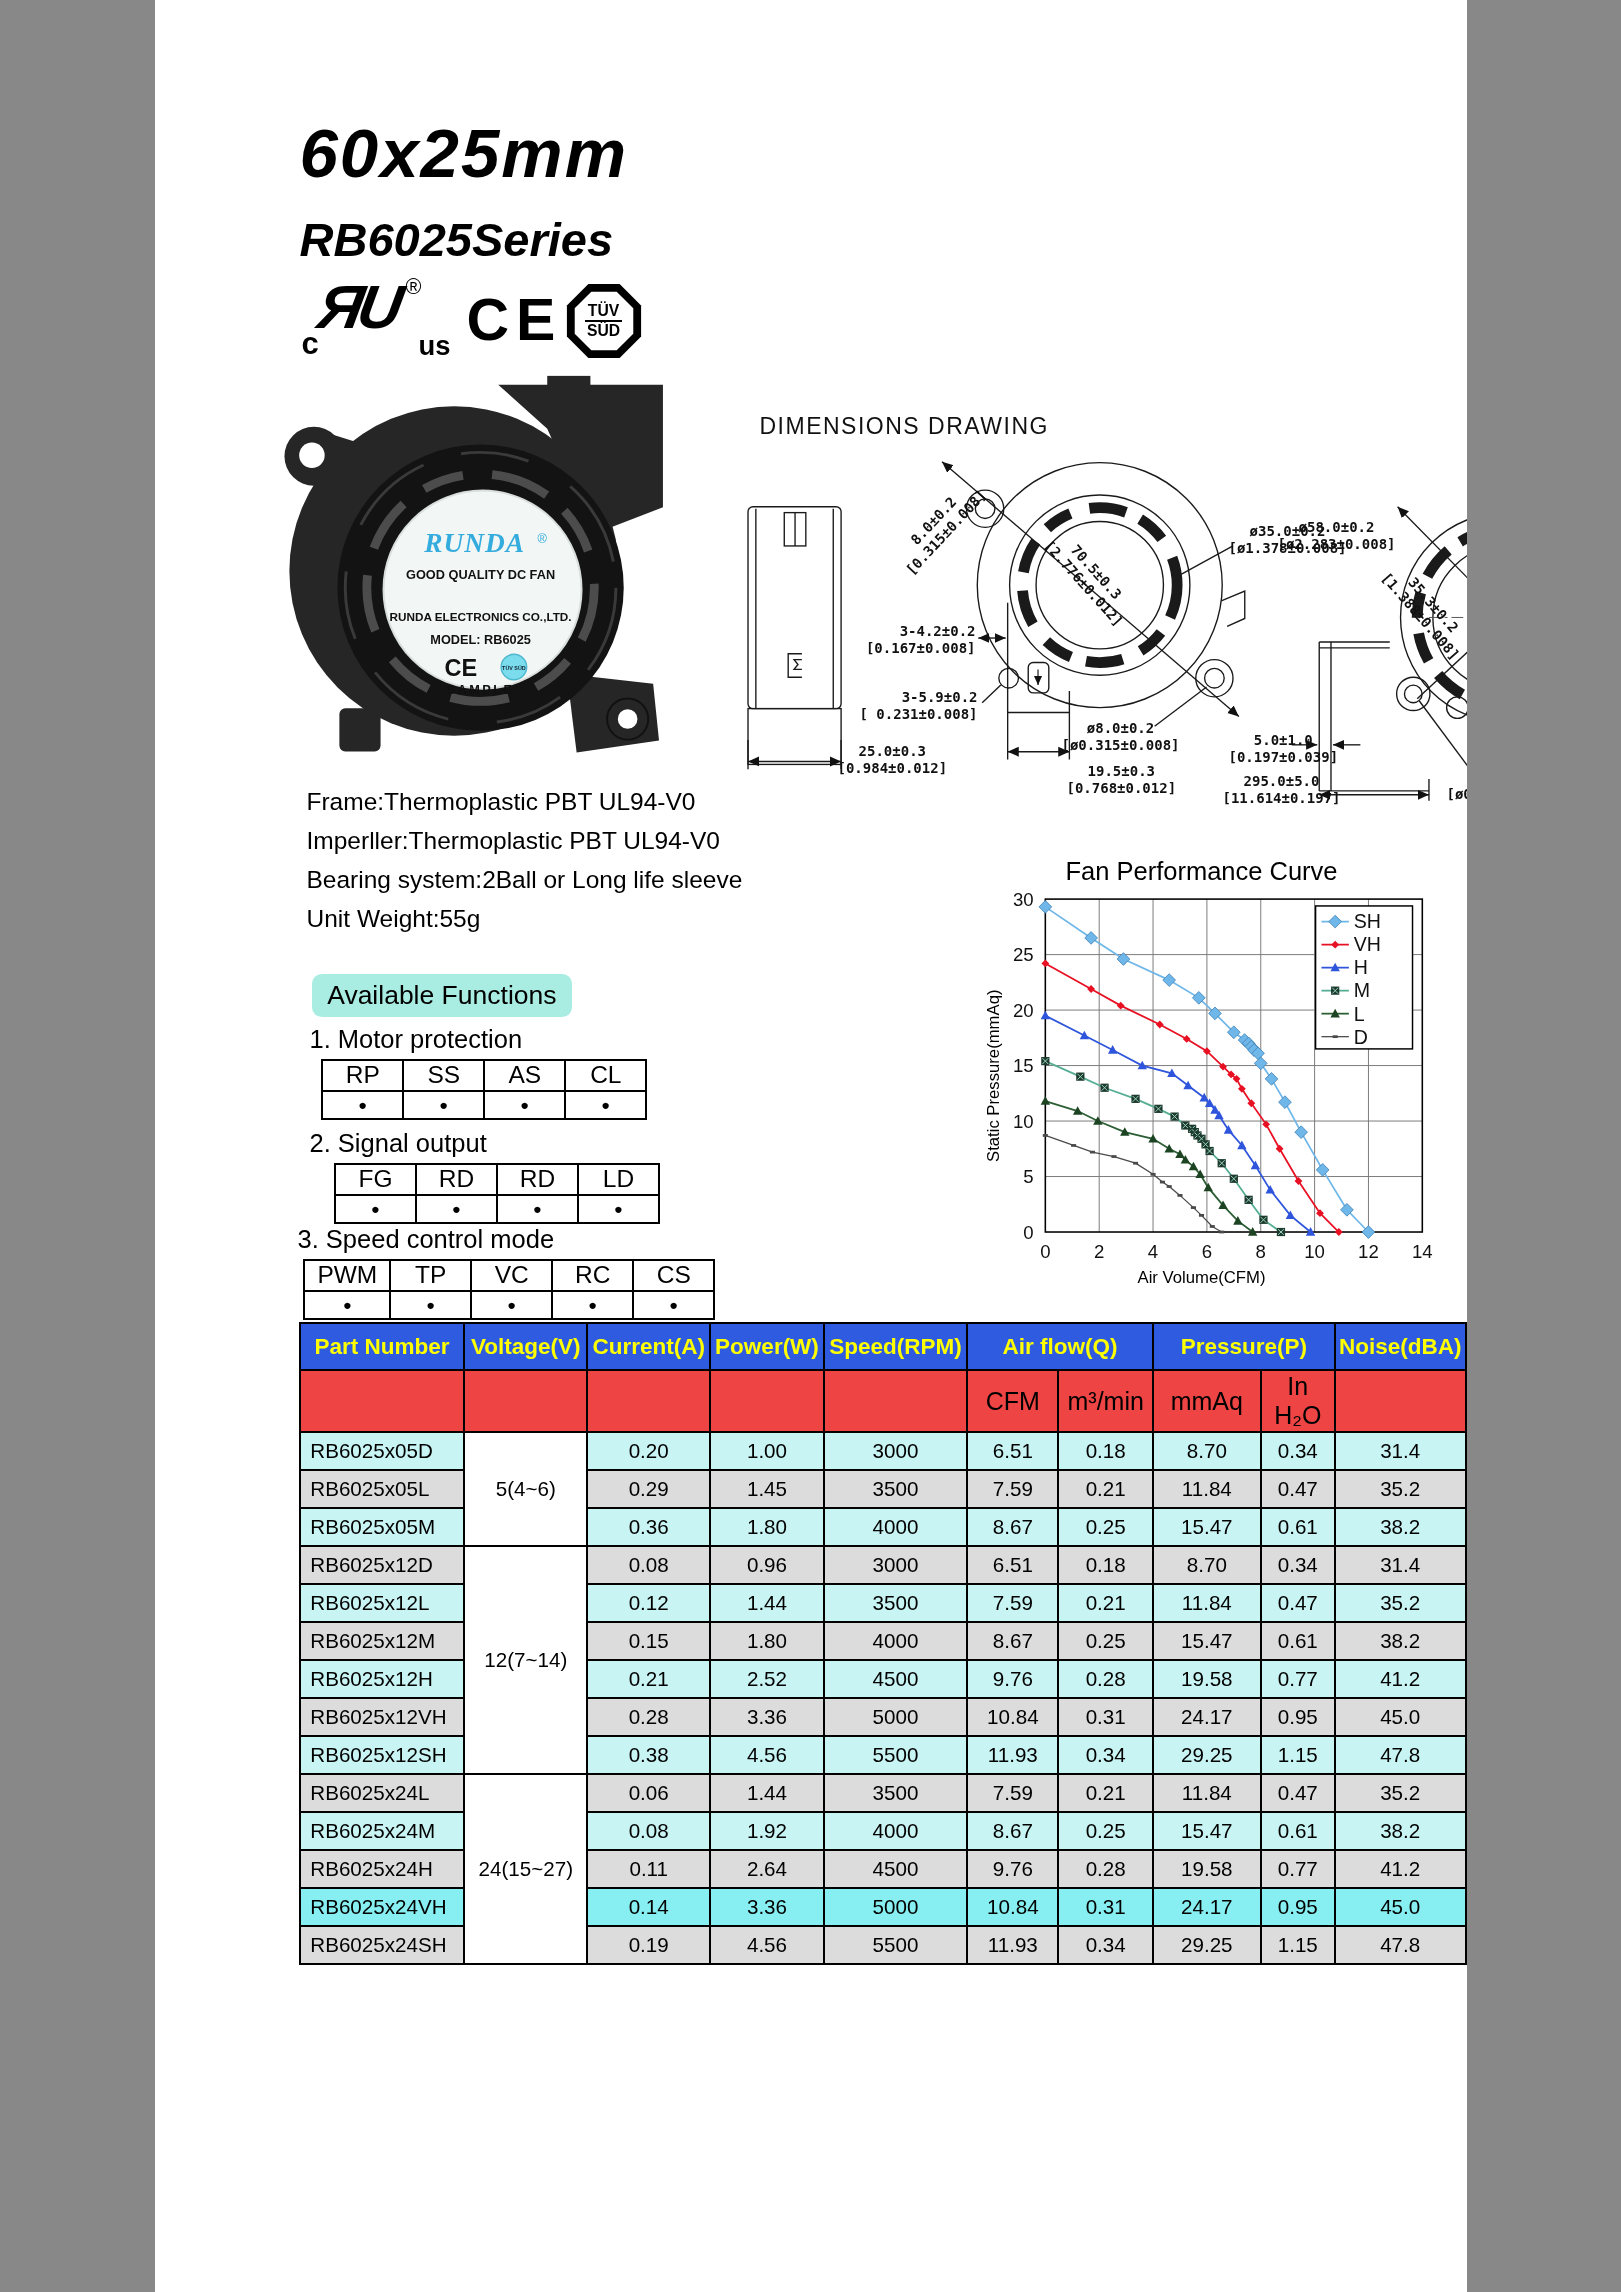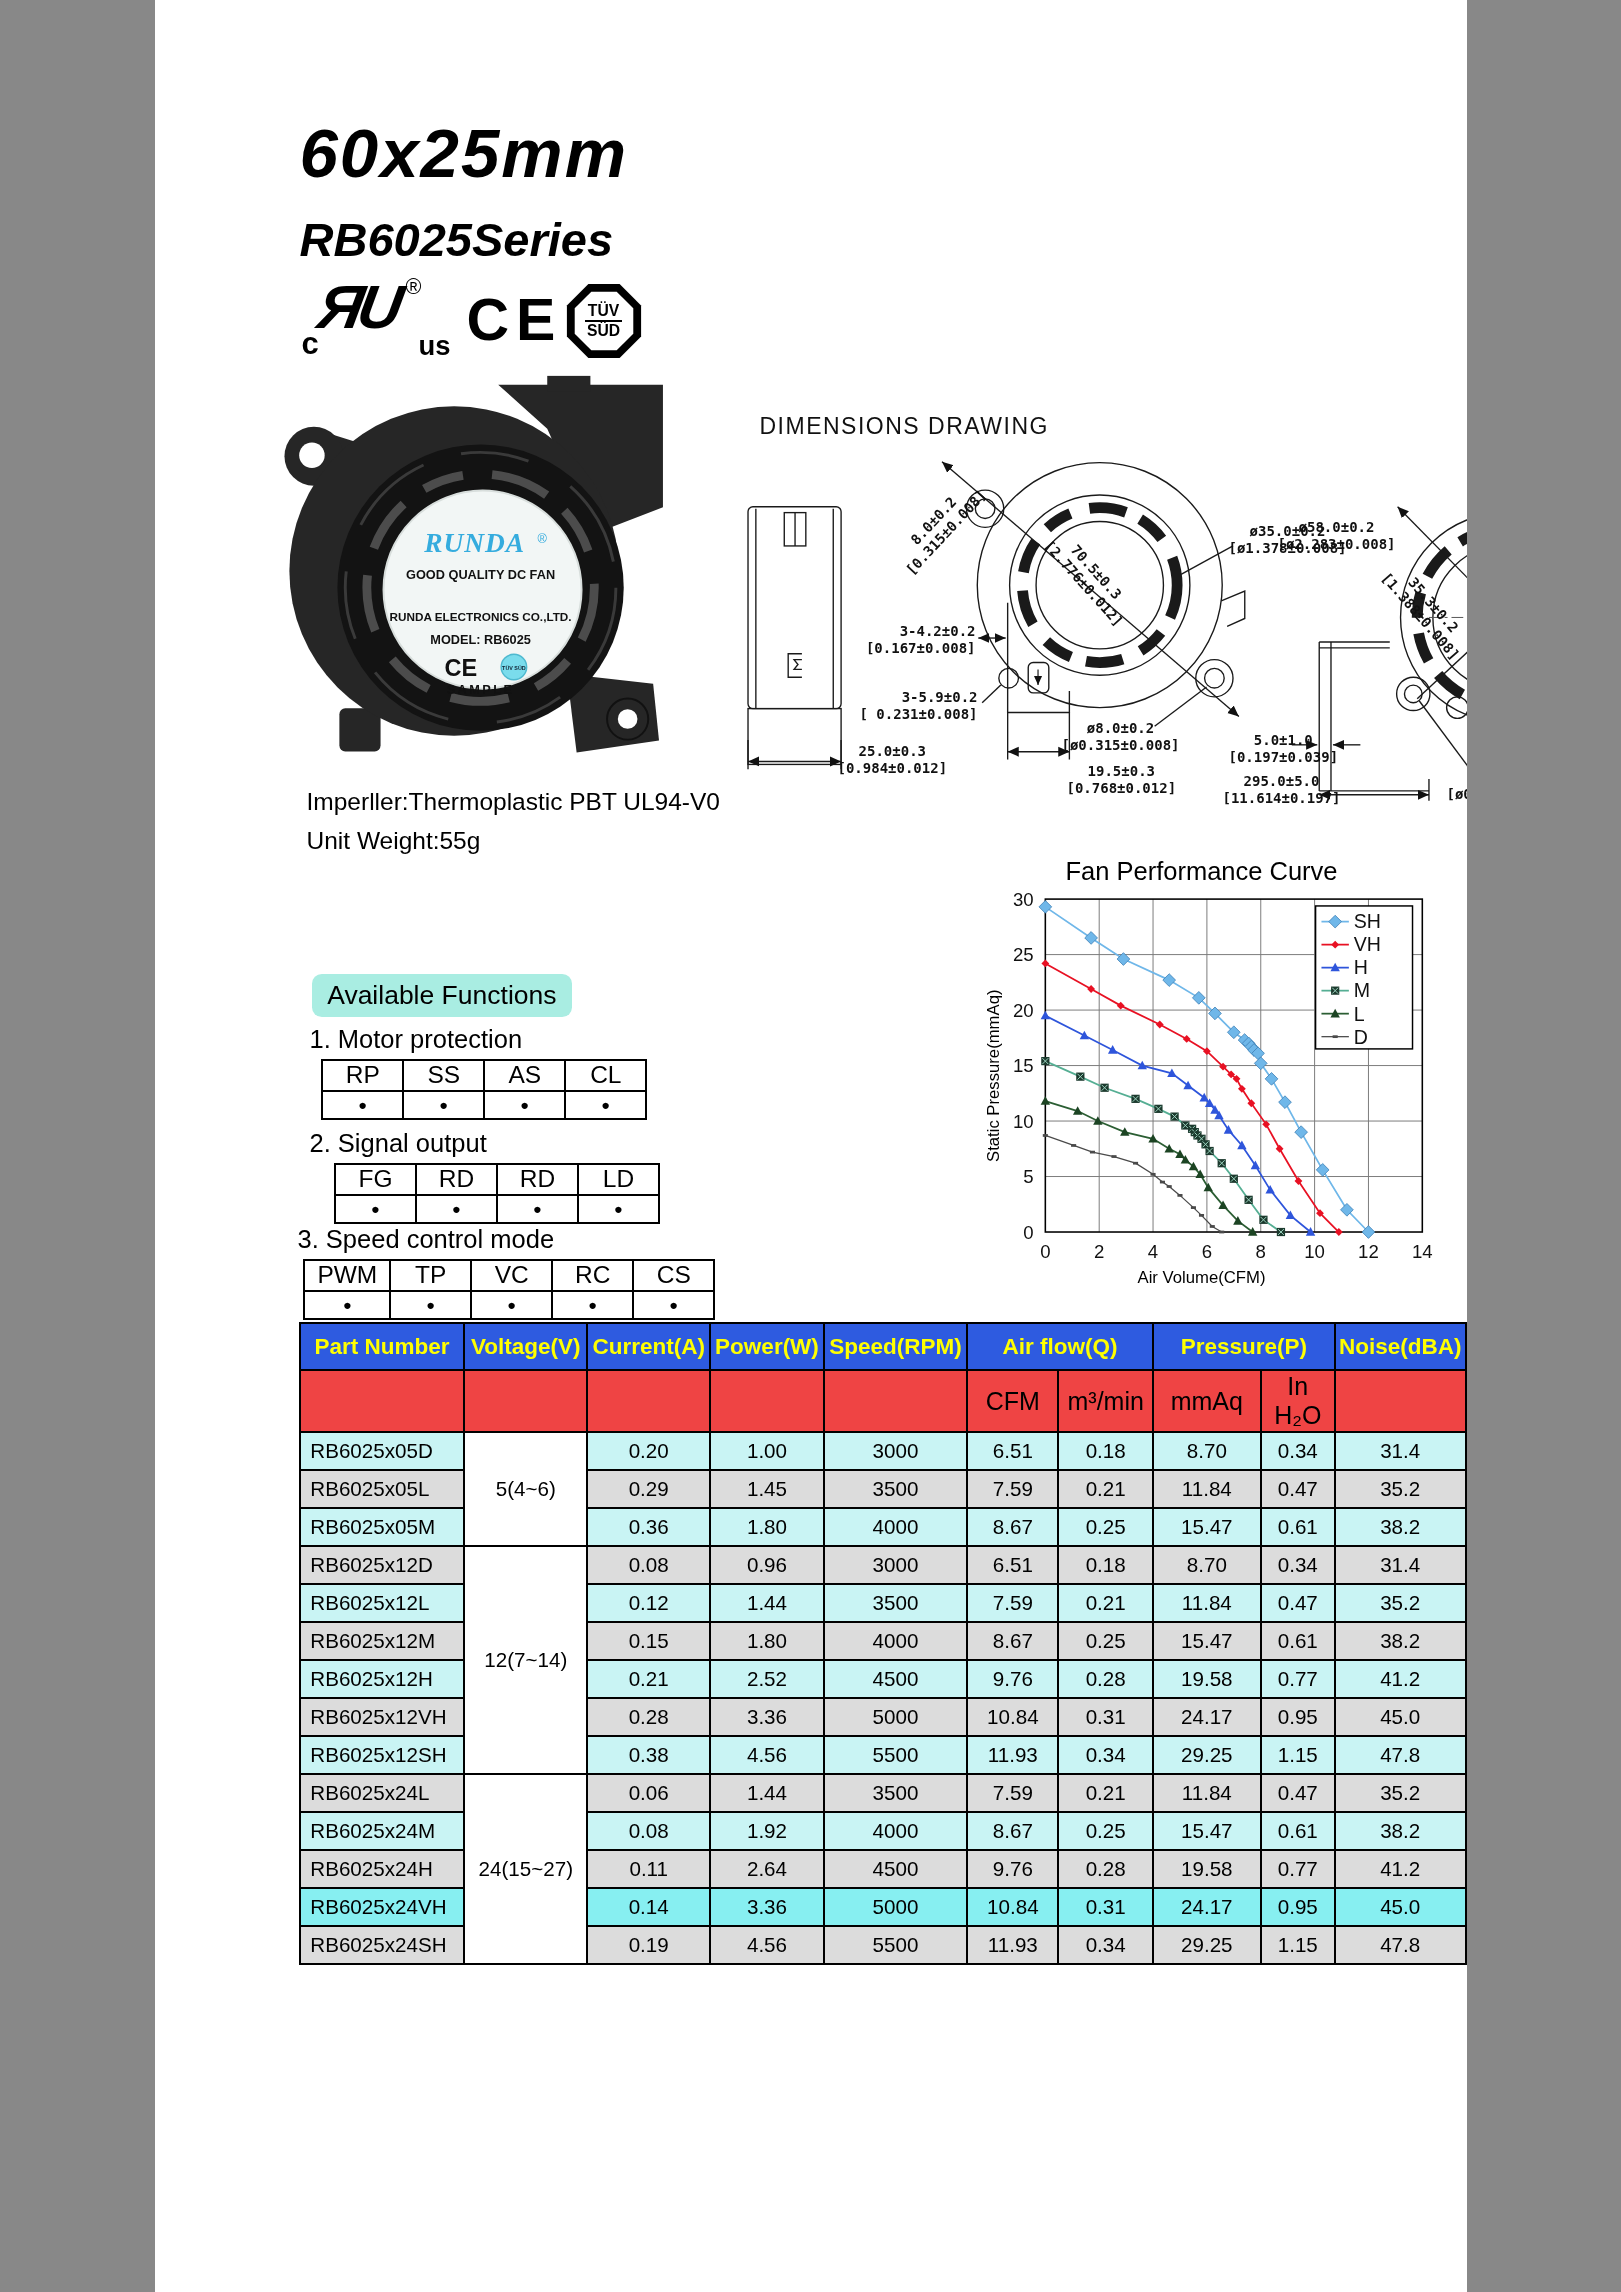--- a/index.html
+++ b/index.html
@@ -263,21 +263,23 @@
     </div>
   <div class="dim unit-dim" style="left:1431px;top:765px">
     <span>UNIT:</span>
     <span class="unit-frac">
       <span class="unit-top">mm</span>
       <span class="unit-bot">[inch]</span>
     </span>
   </div>
 
   <div class="abs specs">
+    <div>Frame:Thermoplastic PBT UL94-V0</div>
     <div>Imperller:Thermoplastic PBT UL94-V0</div>
+    <div>Bearing system:2Ball or Long life sleeve</div>
     <div>Unit Weight:55g</div>
   </div>
 
   <div class="abs badge">Available Functions</div>
   <div id="function-groups">
       <div class="func-group" style="left: 155px; top: 1025px;">
         <div class="func-title">1.  Motor protection</div>
         <table class="func-table" style="margin-left: 11.8px;">
           <tbody>
             <tr>

